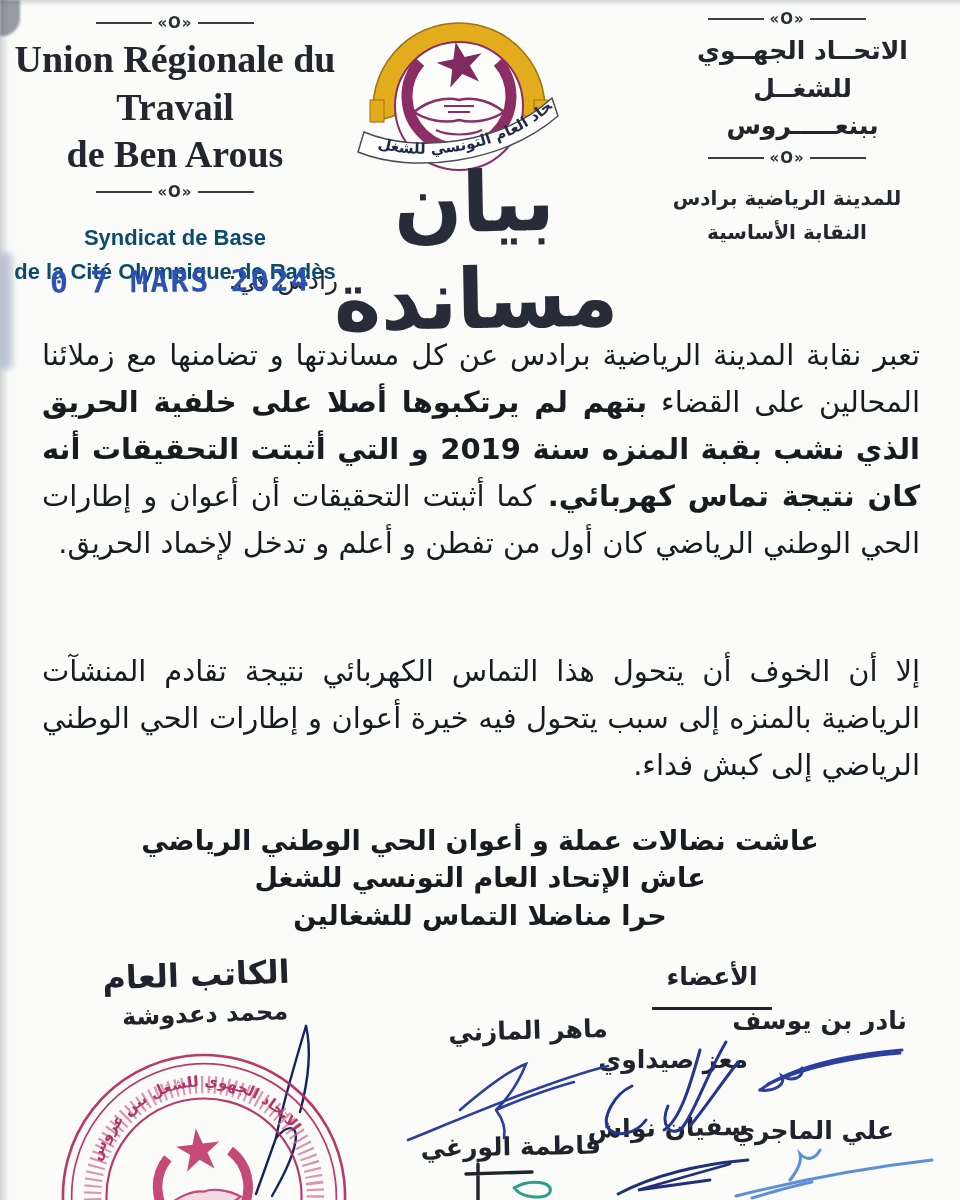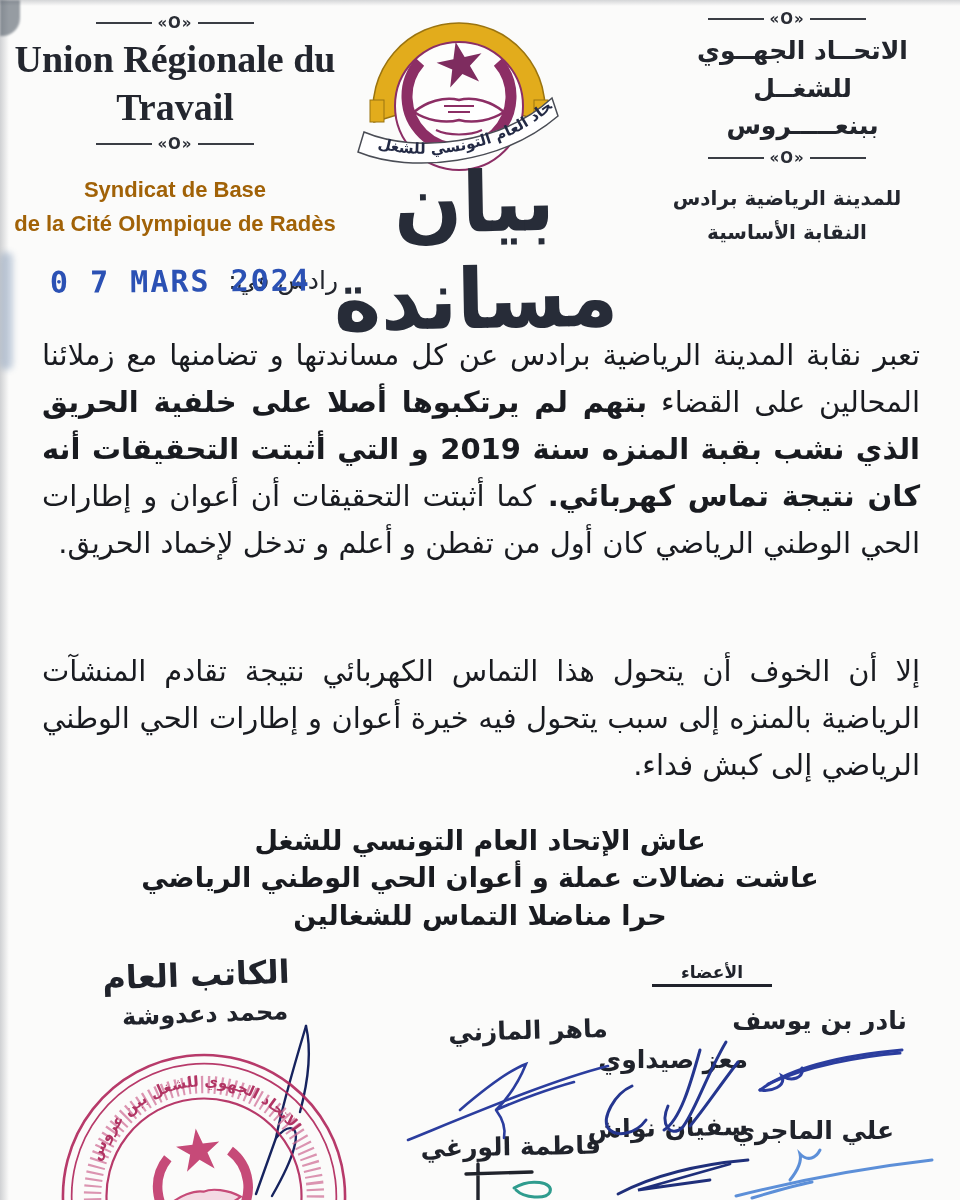--- a/index.html
+++ b/index.html
@@ -16,21 +16,21 @@
   .corner-blot{position:absolute;left:0;top:0;width:20px;height:36px;
     background:#45505c;opacity:.55;border-bottom-right-radius:18px;filter:blur(1px);}
   .ink-smudge{position:absolute;left:0;top:252px;width:13px;height:118px;
     background:#7d95b5;opacity:.45;filter:blur(3px);border-radius:6px;}
 
   
   .hdr-left{position:absolute;left:14px;top:10px;width:322px;text-align:center;}
   .hdr-left .title{font-family:"Liberation Serif", serif;font-weight:bold;
     font-size:38px;line-height:1.25;color:#23262e;}
   .hdr-left .sub{font-family:"Liberation Sans", sans-serif;font-weight:bold;
-    font-size:22px;line-height:1.55;color:#a16207;margin-top:20px;}
+    font-size:22px;line-height:1.55;color:#0c4a6e;margin-top:20px;}
   .hdr-right{position:absolute;left:622px;top:6px;width:330px;text-align:center;direction:rtl;}
   .hdr-right .org{font-weight:bold;font-size:25px;line-height:1.5;color:#22252c;margin-left:31px;}
   .hdr-right .sub{font-weight:bold;font-size:20px;line-height:1.7;color:#23262e;margin-top:14px;}
   .orn{display:flex;align-items:center;justify-content:center;gap:5px;margin:4px 0;}
   .orn .line{height:2px;background:#3a3d44;width:56px;}
   .orn .core{font-weight:bold;font-size:15px;color:#2a2d35;letter-spacing:1px;}
 
   .logo-wrap{position:absolute;left:352px;top:4px;width:214px;height:188px;}
 
   
@@ -51,22 +51,22 @@
 
   .closing{position:absolute;left:120px;top:822px;width:720px;text-align:center;
     direction:rtl;font-weight:bold;font-size:27px;line-height:1.38;color:#191b20;}
 
   
   .sec-title{position:absolute;left:96px;top:956px;width:200px;text-align:center;
     direction:rtl;font-weight:800;font-size:32px;color:#20232b;transform:rotate(-2deg);}
   .sec-name{position:absolute;left:110px;top:1000px;width:190px;text-align:center;
     direction:rtl;font-weight:bold;font-size:24px;color:#20232b;transform:rotate(-2deg);}
   .members-hdr{position:absolute;left:652px;top:962px;width:120px;text-align:center;
-    direction:rtl;font-weight:800;font-size:17px;color:#20232b;
-    border-bottom:3px solid #20232b;padding-bottom:2px;}
+    direction:rtl;font-weight:800;font-size:25px;color:#20232b;
+    border-bottom:3px solid #20232b;padding-bottom:16px;}
   .member{position:absolute;direction:rtl;font-weight:bold;font-size:25px;
     color:#20232b;text-align:center;white-space:nowrap;}
   .m0{left:742px;top:1006px;width:165px;}
   .m1{left:608px;top:1006px;width:140px;margin-top:39px;}
   .m2{left:448px;top:1016px;width:160px;transform:rotate(-1.5deg);}
   .m3{left:744px;top:1116px;width:150px;}
   .m4{left:616px;top:1113px;width:132px;transform:rotate(-1deg);}
   .m5{left:436px;top:1132px;width:165px;transform:rotate(-1deg);}
   .sig{position:absolute;}
   .stamp-wrap{position:absolute;left:56px;top:1048px;width:296px;height:296px;
@@ -83,20 +83,21 @@
   <div class="ink-smudge"></div>
 
   <div class="hdr-left">
     <div class="orn">
       <span class="line"></span>
         <span class="core">«O»</span>
         <span class="line"></span>
     </div>
     <div class="title">
       <div>Union Régionale du Travail</div>
+      <div>de Ben Arous</div>
     </div>
     <div class="orn">
       <span class="line"></span>
         <span class="core">«O»</span>
         <span class="line"></span>
     </div>
     <div class="sub">
       <div>Syndicat de Base</div>
       <div>de la Cité Olympique de Radès</div>
     </div>
@@ -152,22 +153,22 @@
 
   <div class="doc-title">بيان مساندة</div>
 
   <div class="dateline-label">رادس في:</div>
   <div class="date-stamp">0 7 MARS 2024</div>
 
   <div class="body-par par1"><span>تعبر نقابة المدينة الرياضية برادس عن كل مساندتها و تضامنها مع زملائنا المحالين على القضاء </span><span style="font-weight: 800;">بتهم لم يرتكبوها أصلا على خلفية الحريق الذي نشب بقبة المنزه سنة 2019 و التي أثبتت التحقيقات أنه كان نتيجة تماس كهربائي.</span><span> كما أثبتت التحقيقات أن أعوان و إطارات الحي الوطني الرياضي كان أول من تفطن و أعلم و تدخل لإخماد الحريق.</span></div>
   <div class="body-par par2">إلا أن الخوف أن يتحول هذا التماس الكهربائي نتيجة تقادم المنشآت الرياضية بالمنزه إلى سبب يتحول فيه خيرة أعوان و إطارات الحي الوطني الرياضي إلى كبش فداء.</div>
 
   <div class="closing">
+    <div>عاشت نضالات عملة و أعوان الحي الوطني الرياضي</div>
     <div>عاش الإتحاد العام التونسي للشغل</div>
-    <div>عاشت نضالات عملة و أعوان الحي الوطني الرياضي</div>
     <div>حرا مناضلا التماس للشغالين</div>
   </div>
 
   <div class="sec-title">الكاتب العام</div>
   <div class="sec-name">محمد دعدوشة</div>
 
   <div class="members-hdr">الأعضاء</div>
   <div class="member m0">نادر بن يوسف</div>
   <div class="member m1">معز صيداوي</div>
   <div class="member m2">ماهر المازني</div>

